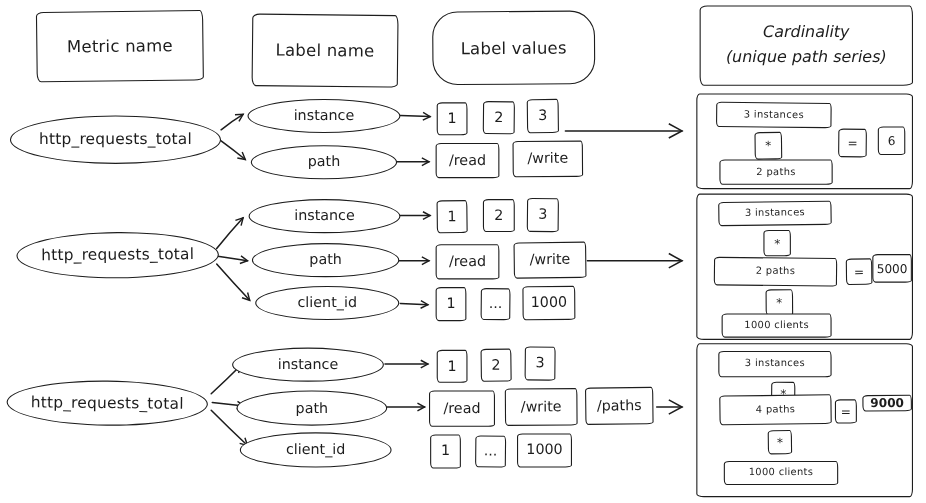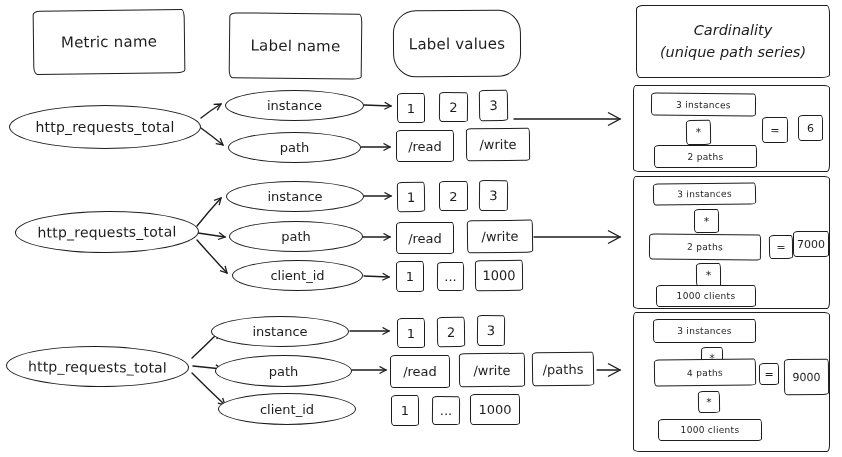--- a/index.html
+++ b/index.html
@@ -67,21 +67,21 @@
       <line x1="193" y1="366" x2="222" y2="369" marker-end="url(#aS)"></line>
       <path d="M192,373 Q209,390 225,405" marker-end="url(#aS)"></path>
       <line x1="350" y1="331" x2="389" y2="331" marker-end="url(#aS)"></line>
       <line x1="352" y1="370" x2="386" y2="370" marker-end="url(#aS)"></line>
       <line x1="597" y1="370" x2="620" y2="370" marker-end="url(#aL)"></line>
     </g>
   </svg>
 
   <div class="abs sk hdr tilt1" style="left:33px;top:10px;width:152px;height:64px;">Metric name</div>
   <div class="abs sk hdr tilt2" style="left:229px;top:13px;width:133px;height:66px;">Label name</div>
-  <div class="abs sk hdr tilt3" style="left:393px;top:10px;width:128px;height:67px;border-radius:23px;">Label values</div>
+  <div class="abs sk hdr tilt3" style="left:393px;top:10px;width:148px;height:67px;border-radius:23px;">Label values</div>
   <div class="abs sk hdr2" style="left:636px;top:5px;width:194px;height:73px;font-style:italic;">
     <span>Cardinality</span>
     <span>(unique path series)</span>
   </div>
 
   <div class="abs ellipse metric" style="left:9px;top:105px;width:192px;height:44px;">http_requests_total</div>
 
   <div class="abs ellipse" style="left:225px;top:90px;width:139px;height:31px;">instance</div>
   <div class="abs ellipse" style="left:228px;top:132px;width:133px;height:31px;">path</div>
 
@@ -115,21 +115,21 @@
 
   <div class="abs sk2 vbox" style="left:396px;top:261px;width:28px;height:31px;">1</div>
   <div class="abs sk2 vbox tilt2" style="left:437px;top:262px;width:27px;height:29px;">...</div>
   <div class="abs sk2 vbox tilt3" style="left:475px;top:260px;width:48px;height:31px;">1000</div>
 
   <div class="abs panel" style="left:633px;top:176px;width:197px;height:133px;">
     <div class="abs sk2 pbox tilt1" style="left:19px;top:6px;width:103px;height:22px;">3 instances</div>
     <div class="abs sk2 op" style="left:60px;top:32px;width:25px;height:24px;">*</div>
     <div class="abs sk2 pbox tilt2" style="left:15px;top:57px;width:112px;height:26px;">2 paths</div>
     <div class="abs sk2 op tilt1" style="left:135px;top:58px;width:24px;height:24px;">=</div>
-    <div class="abs sk2 tot" style="left:159px;top:54px;width:36px;height:26px;">7000</div>
+    <div class="abs sk2 tot" style="left:159px;top:54px;width:36px;height:26px;">5000</div>
     <div class="abs sk2 op tilt3" style="left:62px;top:86px;width:25px;height:24px;">*</div>
     <div class="abs sk2 pbox" style="left:22px;top:108px;width:100px;height:22px;">1000 clients</div>
   </div>
 
   <div class="abs ellipse metric tilt2" style="left:6px;top:346px;width:183px;height:41px;">http_requests_total</div>
 
   <div class="abs ellipse" style="left:211px;top:316px;width:138px;height:31px;">instance</div>
   <div class="abs ellipse" style="left:215px;top:355px;width:137px;height:32px;">path</div>
   <div class="abs ellipse" style="left:218px;top:393px;width:138px;height:32px;">client_id</div>
 
@@ -143,18 +143,18 @@
 
   <div class="abs sk2 vbox" style="left:391px;top:395px;width:28px;height:31px;">1</div>
   <div class="abs sk2 vbox tilt2" style="left:432px;top:396px;width:28px;height:29px;">...</div>
   <div class="abs sk2 vbox" style="left:470px;top:394px;width:50px;height:31px;">1000</div>
 
   <div class="abs panel" style="left:633px;top:312px;width:197px;height:140px;">
     <div class="abs sk2 pbox" style="left:19px;top:6px;width:103px;height:24px;">3 instances</div>
     <div class="abs sk2 op tilt2" style="left:67px;top:34px;width:22px;height:22px;">*</div>
     <div class="abs sk2 pbox tilt1" style="left:20px;top:46px;width:102px;height:27px;">4 paths</div>
     <div class="abs sk2 op" style="left:125px;top:50px;width:20px;height:22px;">=</div>
-    <div class="abs sk2 tot tilt3" style="left:150px;top:46px;width:45px;height:36px;">9000</div>
+    <div class="abs sk2 tot tilt3" style="left:150px;top:46px;width:45px;height:15px;font-weight:bold;">9000</div>
     <div class="abs sk2 op tilt1" style="left:64px;top:78px;width:22px;height:22px;">*</div>
     <div class="abs sk2 pbox" style="left:24px;top:106px;width:104px;height:22px;">1000 clients</div>
   </div>
 
 </div>
 
 </body></html>

